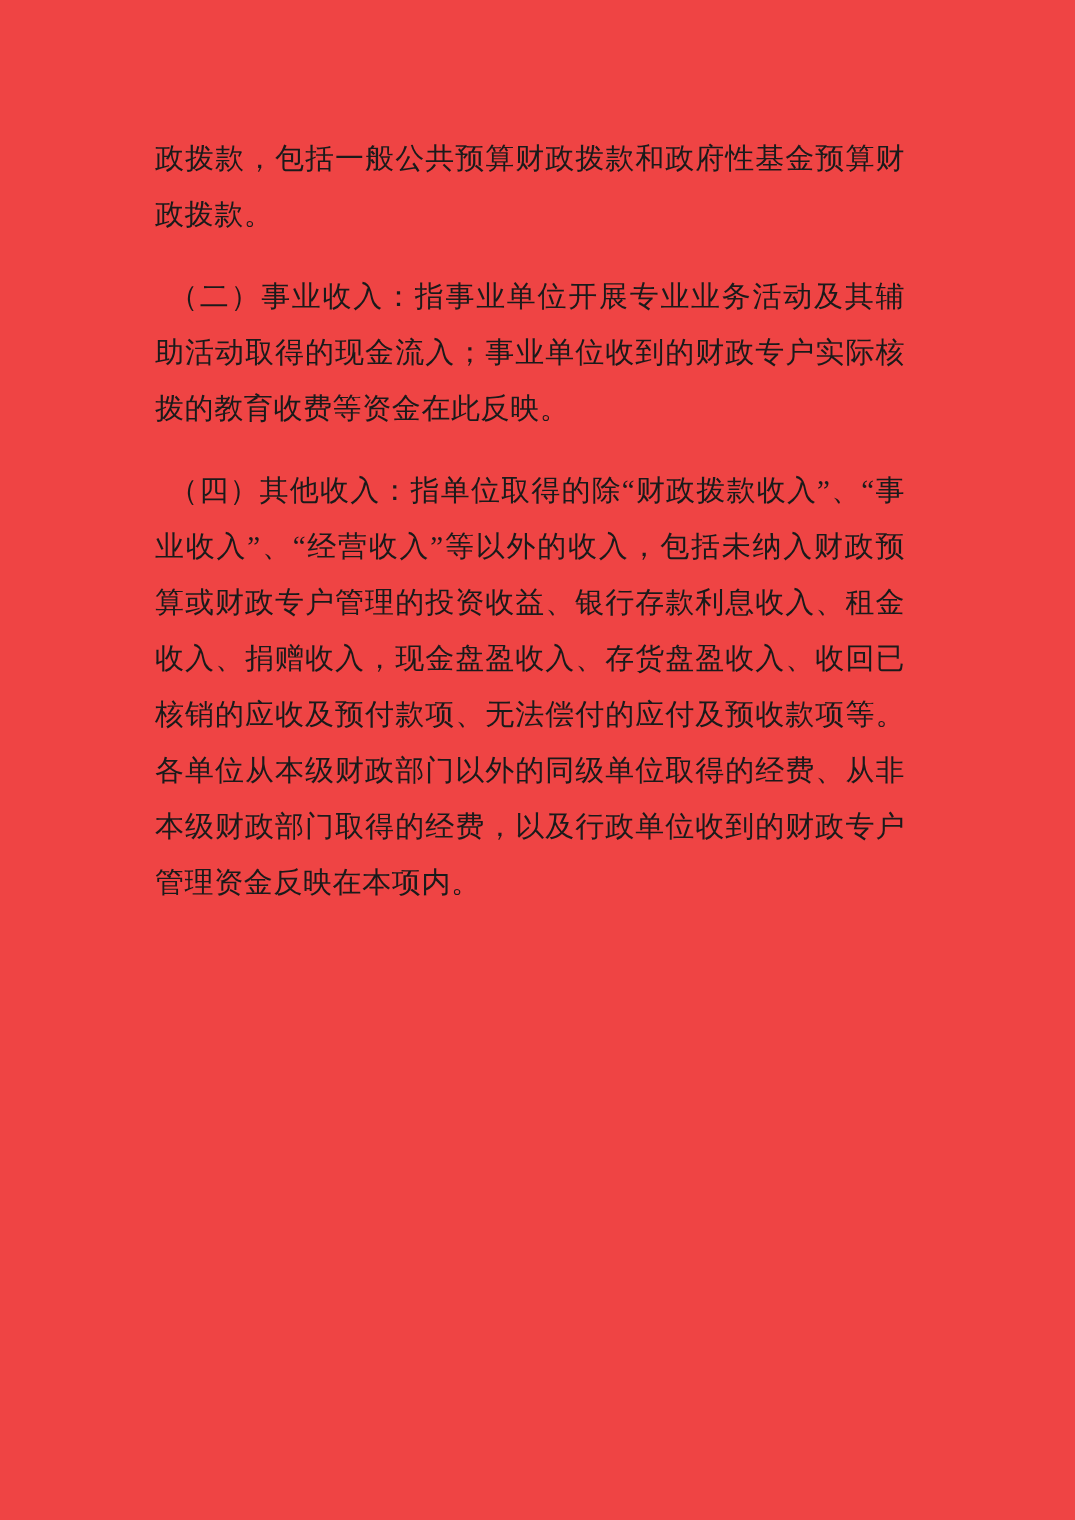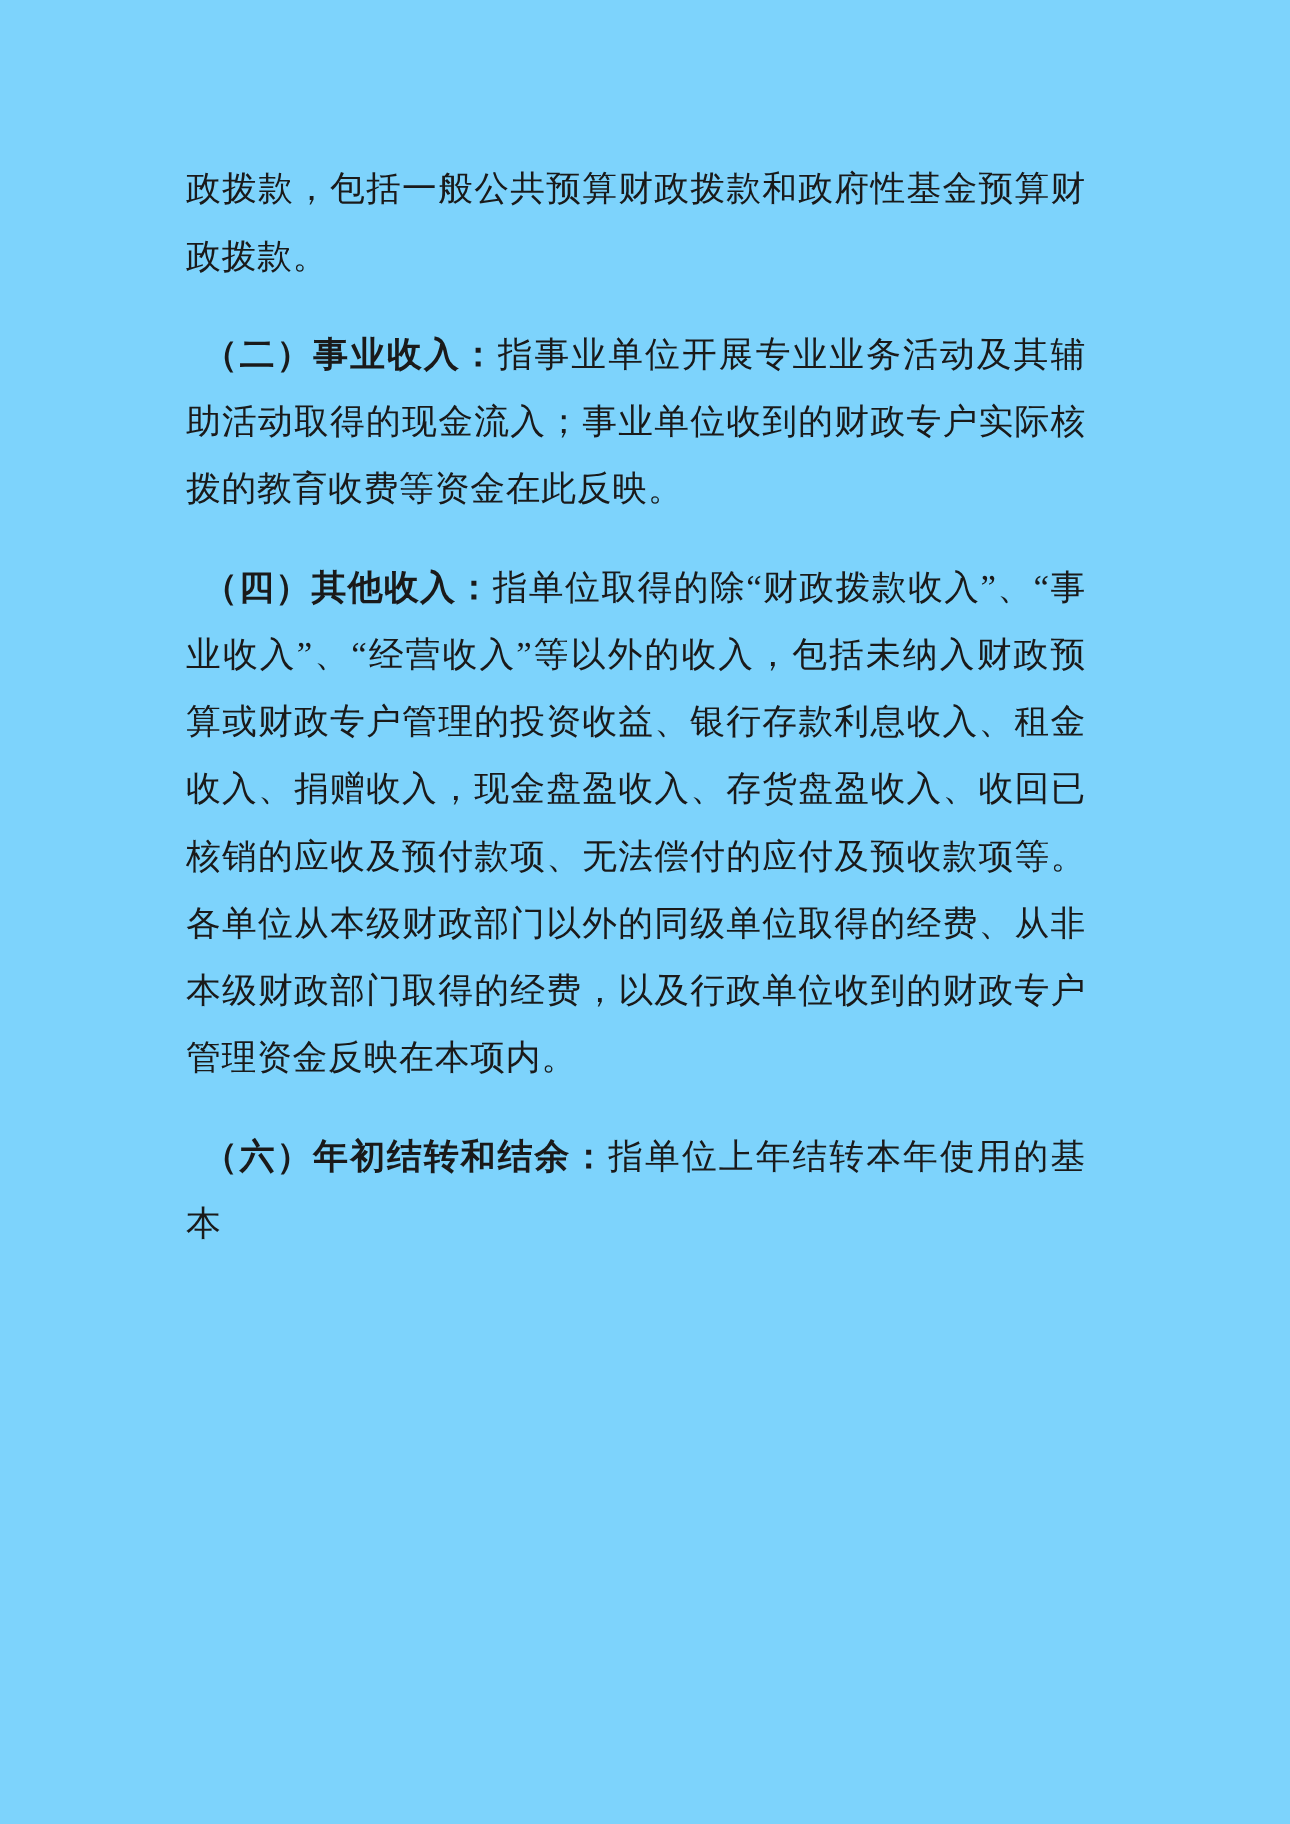--- a/index.html
+++ b/index.html
@@ -4,49 +4,48 @@
 <style>
   html, body {
     margin: 0;
     padding: 0;
     background: #ffffff;
   }
   .page {
     position: relative;
     width: 1075px;
     height: 1520px;
-    background: #7dd3fc;
+    background: #ef4444;
     box-sizing: border-box;
     padding: 130px 170px 0 155px;
     overflow: hidden;
   }
   .para {
     margin: 0 0 26px 0;
     font-family: "Liberation Serif", "DejaVu Serif", serif;
     font-size: 29px;
     line-height: 56px;
     letter-spacing: 0.6px;
     color: #1a1a1a;
     text-align: justify;
   }
   .para.indent {
     text-indent: 14px;
   }
   .para-label {
-    font-weight: 700;
+    font-weight: 400;
   }
 </style>
 </head>
 <body>
 
 <div class="page">
 
   <p class="para"><span class="para-label"></span><span class="para-text">政拨款，包括一般公共预算财政拨款和政府性基金预算财政拨款。</span></p>
 
   <p class="para indent"><span class="para-label">（二）事业收入：</span><span class="para-text">指事业单位开展专业业务活动及其辅助活动取得的现金流入；事业单位收到的财政专户实际核拨的教育收费等资金在此反映。</span></p>
 
 
   <p class="para indent"><span class="para-label">（四）其他收入：</span><span class="para-text">指单位取得的除“财政拨款收入”、“事业收入”、“经营收入”等以外的收入，包括未纳入财政预算或财政专户管理的投资收益、银行存款利息收入、租金收入、捐赠收入，现金盘盈收入、存货盘盈收入、收回已核销的应收及预付款项、无法偿付的应付及预收款项等。各单位从本级财政部门以外的同级单位取得的经费、从非本级财政部门取得的经费，以及行政单位收到的财政专户管理资金反映在本项内。</span></p>
 
 
-  <p class="para indent"><span class="para-label">（六）年初结转和结余：</span><span class="para-text">指单位上年结转本年使用的基本</span></p>
 
 </div>
 
 </body></html>

